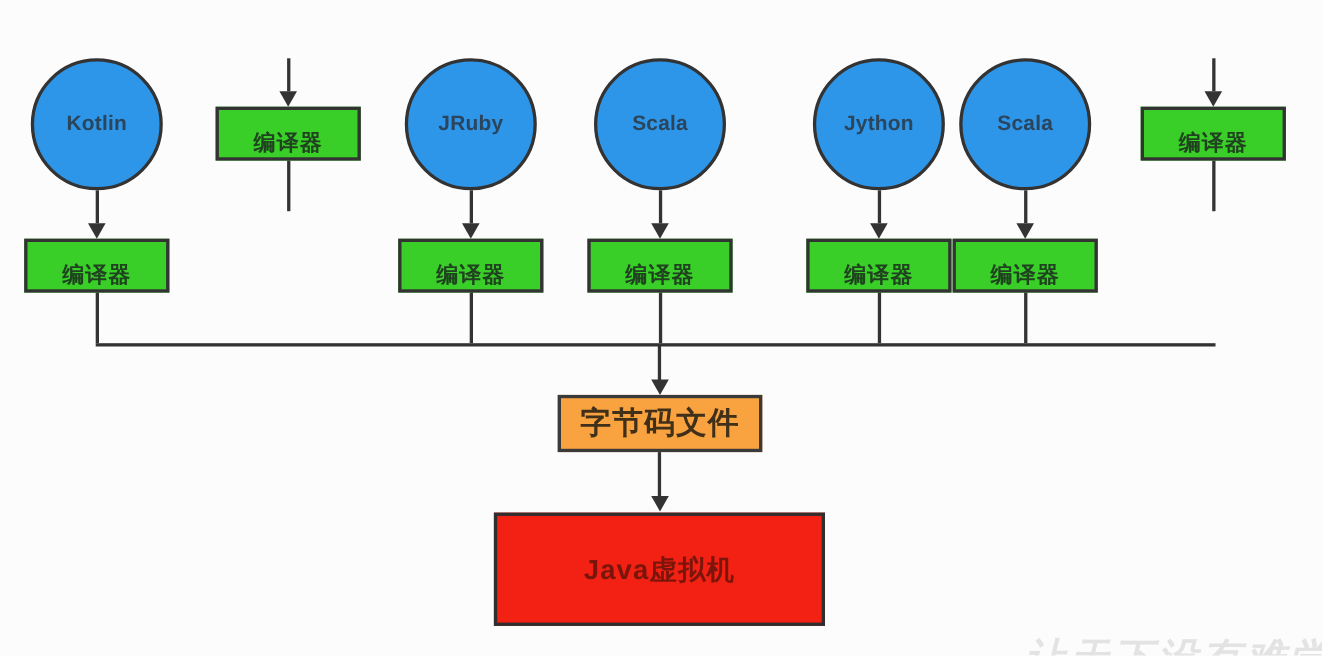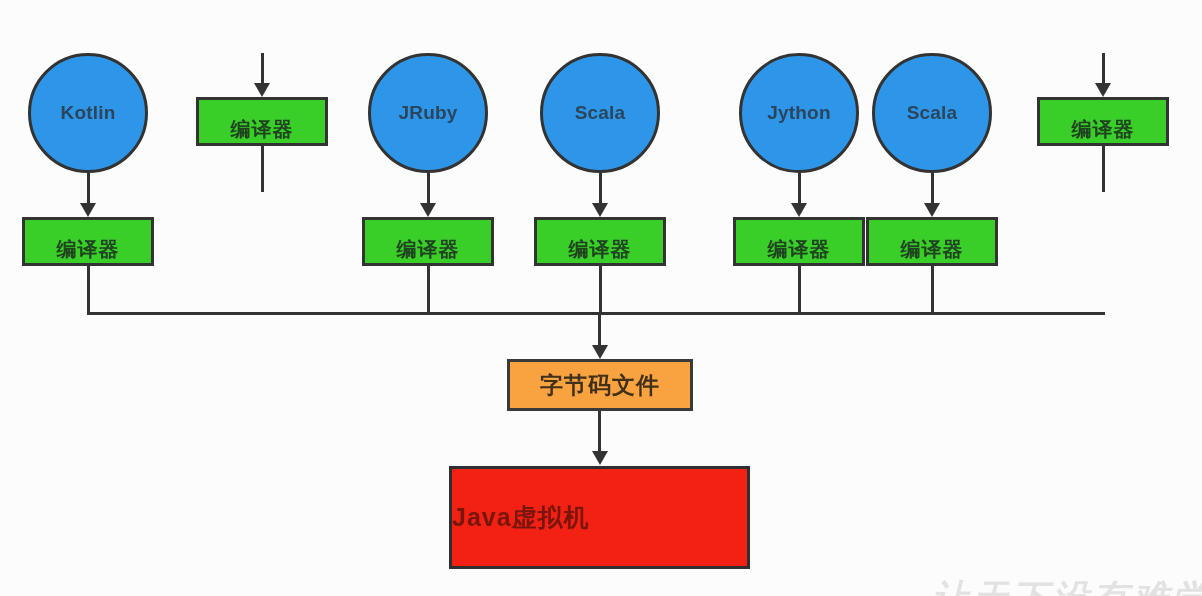--- a/index.html
+++ b/index.html
@@ -86,34 +86,35 @@
     left: 507px;
     top: 359px;
     width: 180px;
     height: 46px;
     border: 3px solid #3a3a3a;
     background: var(--bytecode-box, #f9a240);
     display: flex;
     align-items: center;
     justify-content: center;
     font-weight: bold;
-    font-size: 23px;
+    font-size: 28px;
     color: #40301a;
     letter-spacing: 1px;
   }
   .jvm-box {
     position: absolute;
     left: 449px;
     top: 466px;
     width: 295px;
     height: 97px;
     border: 3px solid #2f2f2f;
     background: var(--jvm-box, #f32114);
     display: flex;
     align-items: center;
+    justify-content: center;
     font-weight: bold;
     font-size: 25px;
     color: #7a150c;
     letter-spacing: 1px;
   }
   
   .watermark {
     position: absolute;
     left: 932px;
     top: 574px;

